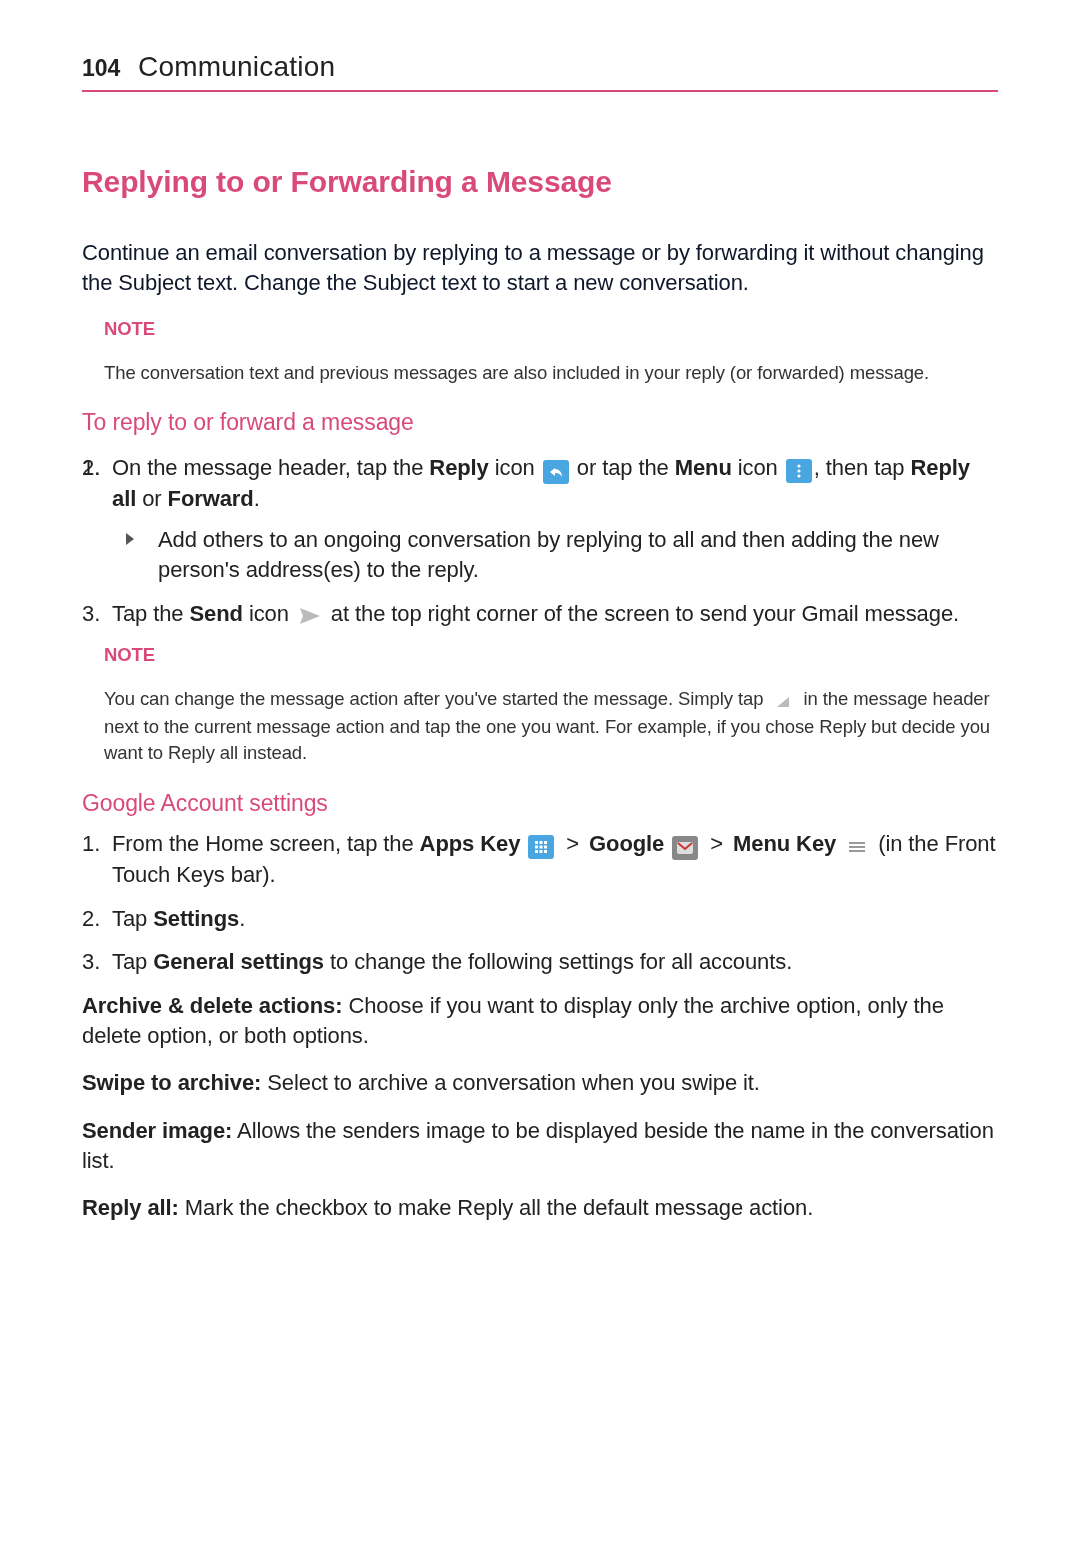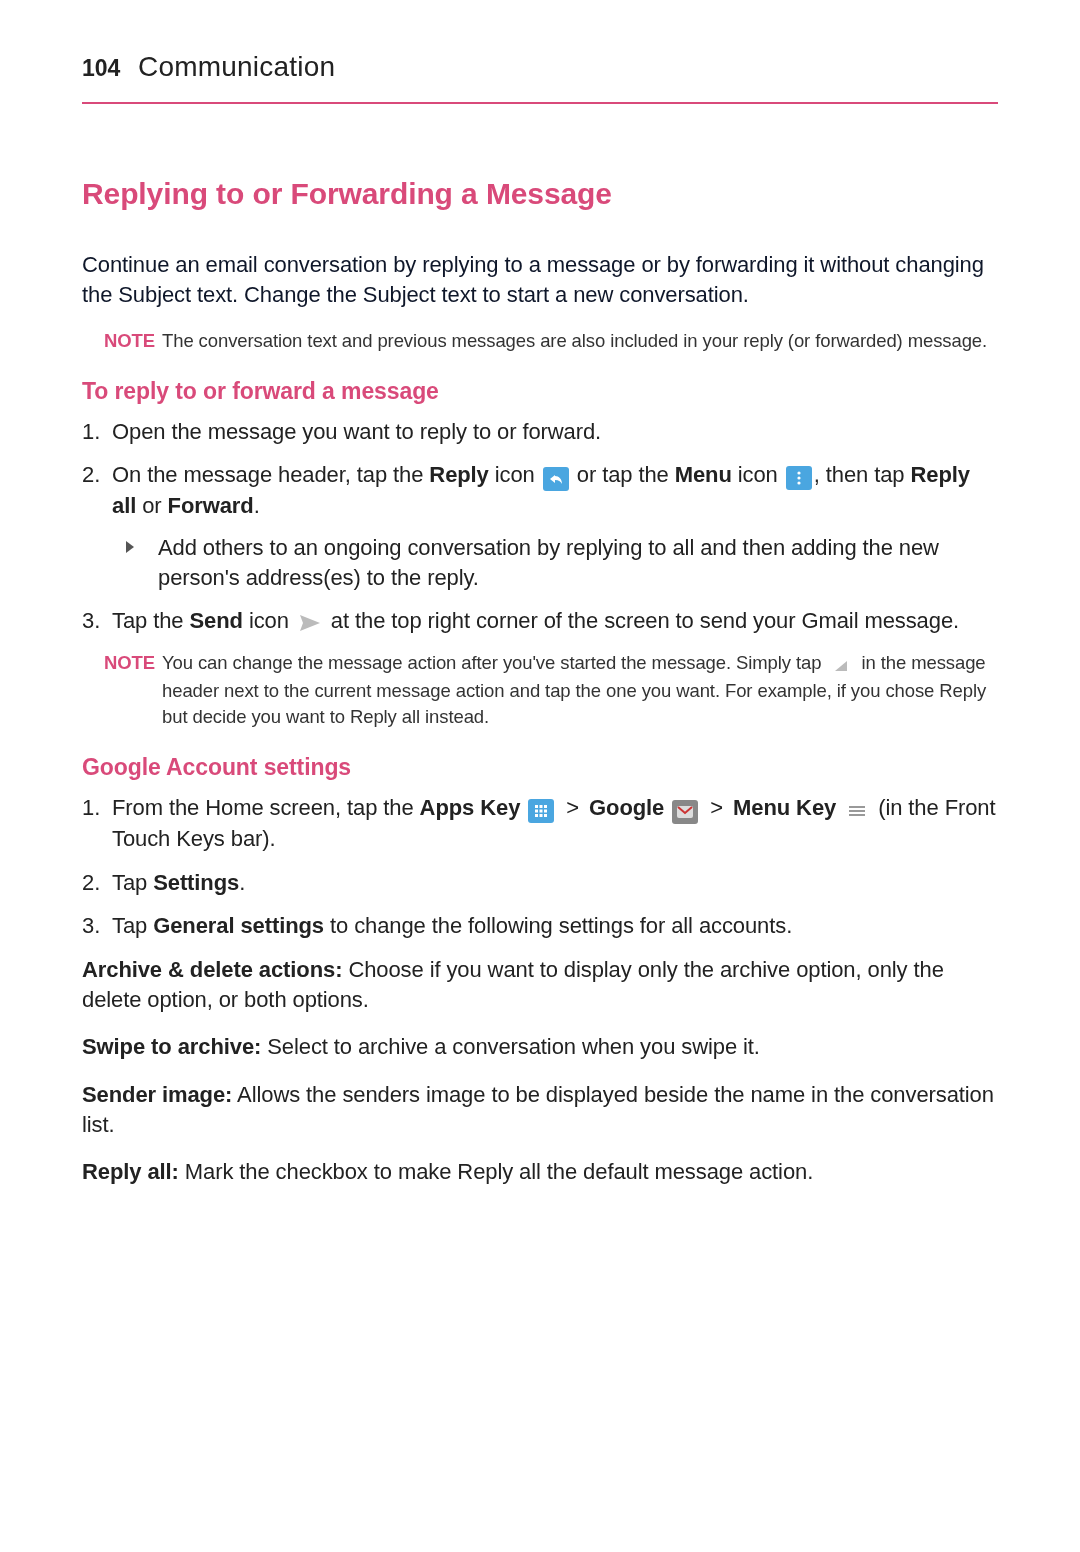--- a/index.html
+++ b/index.html
@@ -11,21 +11,21 @@
     color: #333333;
     padding: 48px 82px 60px 82px;
     font-size: 22px;
     line-height: 1.35;
     letter-spacing: -0.1px;
   }
   .page-head {
     display: flex;
     align-items: baseline;
     border-bottom: 2px solid #d94a7a;
-    padding-bottom: 16px;
+    padding-bottom: 4px;
     margin-bottom: 70px;
   }
   .page-num {
     font-weight: 700;
     font-size: 23px;
     margin-right: 18px;
     color: #222;
   }
   .page-section {
     font-size: 28px;
@@ -38,36 +38,37 @@
     font-size: 30px;
     font-weight: 700;
     margin-bottom: 36px;
   }
   .intro {
     margin-bottom: 18px;
     color: #0f172a;
   }
   .note-block {
     display: flex;
-    gap: 7px;
+    gap: 18px;
     margin: 6px 0 18px 22px;
     font-size: 18.5px;
     line-height: 1.4;
     color: #333;
+    flex-direction: column;
   }
   .note-label {
     color: #d94a7a;
     font-weight: 700;
     white-space: nowrap;
     font-size: 18.5px;
   }
   h2 {
     color: #d94a7a;
     font-size: 23px;
-    font-weight: 700;
+    font-weight: 400;
     margin: 22px 0 10px 0;
   }
   ol.steps {
     list-style: none;
     padding-left: 0;
     color: #222;
   }
   ol.steps > li {
     margin-bottom: 14px;
     padding-left: 30px;
@@ -131,21 +132,20 @@
 <div class="note-block">
   <span class="note-label">NOTE</span>
   <span>The conversation text and previous messages are also included in your reply (or forwarded) message.</span>
 </div>
 
 <h2>To reply to or forward a message</h2>
 
 <ol class="steps">
   <li>
     <span class="num">1.</span>
-    <span>Open the message you want to reply to or forward.</span>
   </li>
   <li>
     <span class="num">2.</span>
     <span>On the message header, tap the </span><span class="bold">Reply</span><span> icon </span><span class="icon icon-reply">
         <svg width="16" height="14" viewBox="0 0 16 14">
           <path d="M7 3 L2 7 L7 11 L7 8 C11 8 13 10 14 12 C14 7 11 4 7 4 Z" fill="#fff"></path>
         </svg>
       </span><span> or tap the </span><span class="bold">Menu</span><span> icon </span><span class="icon icon-menu">
         <svg width="10" height="16" viewBox="0 0 10 16">
           <circle cx="5" cy="3" r="1.6" fill="#fff"></circle>

